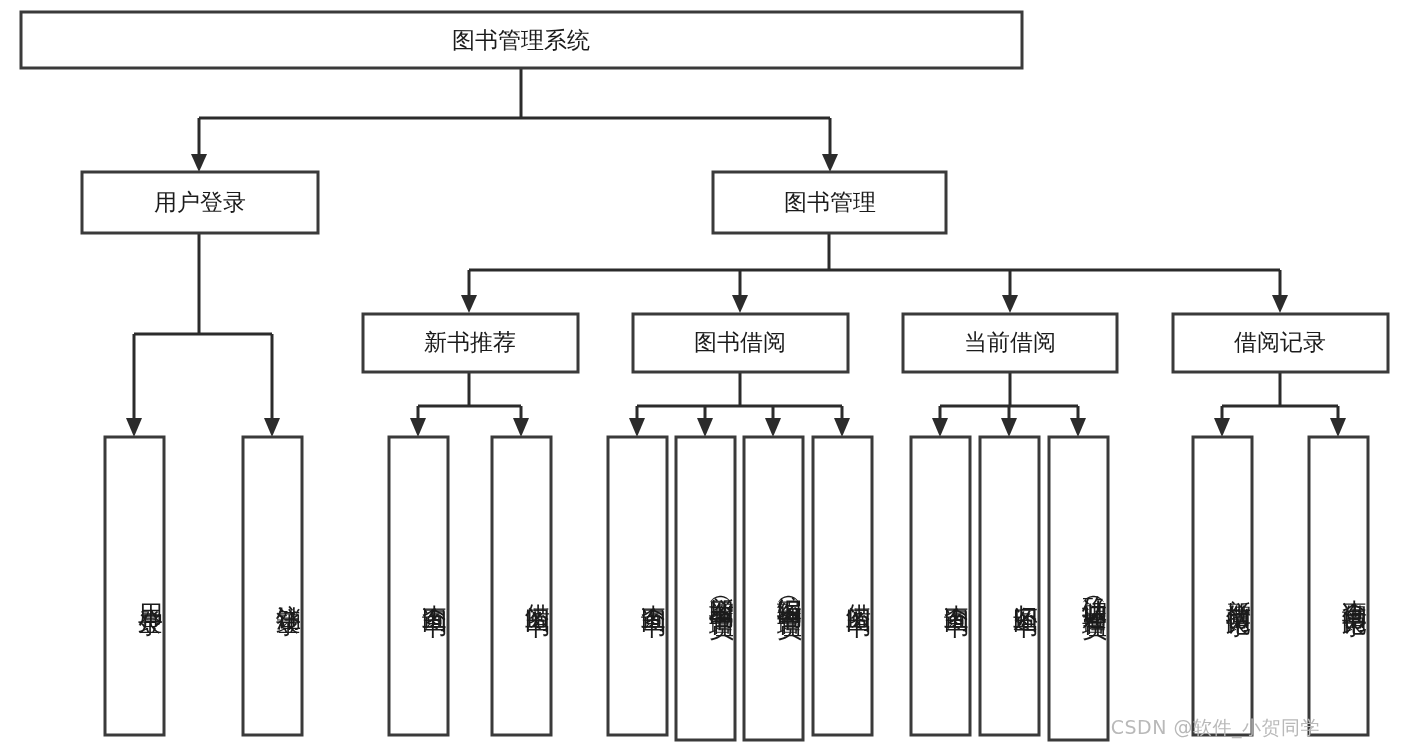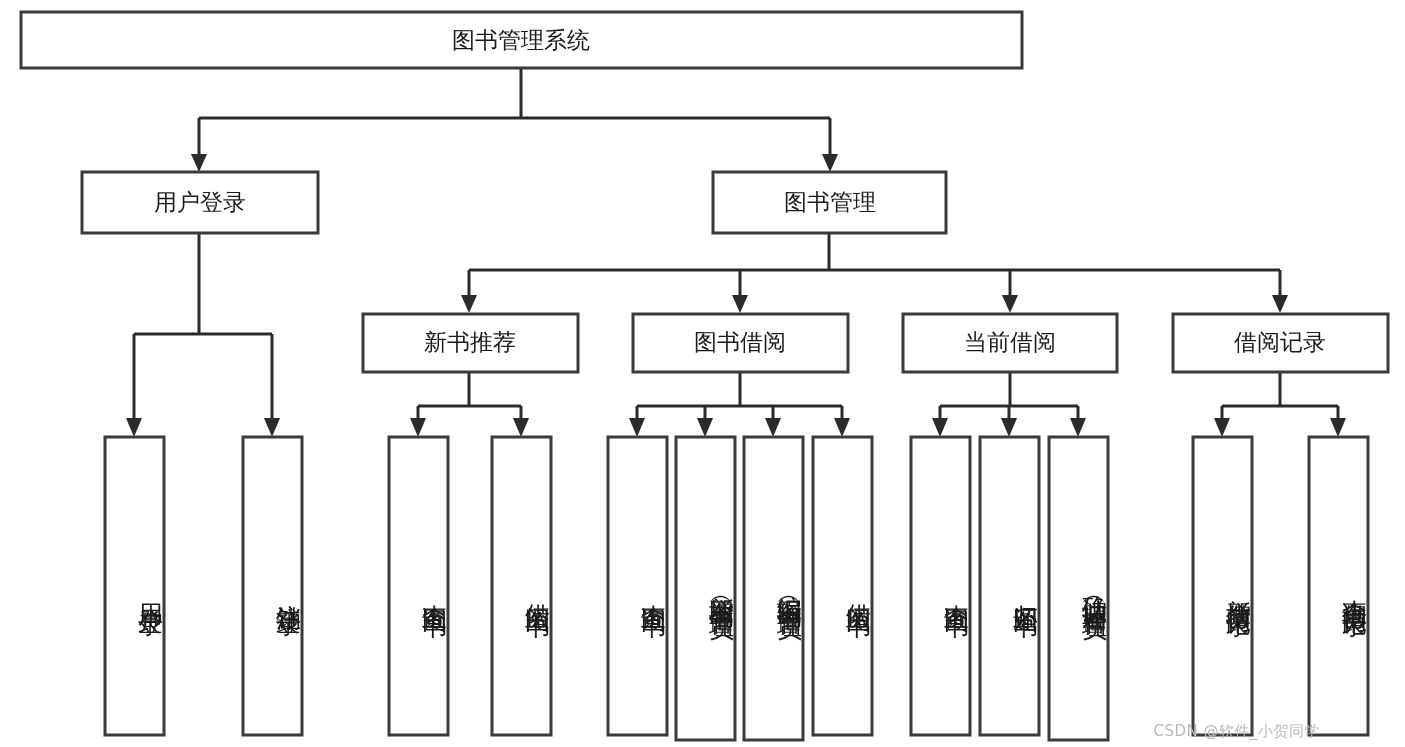--- a/index.html
+++ b/index.html
@@ -58,21 +58,21 @@
     letter-spacing: 3px;
     white-space: nowrap;
     text-align: center;
     pointer-events: none;
   }
   #watermark {
     position: absolute;
     right: 8px;
     bottom: 6px;
     font-family: "DejaVu Sans", "Liberation Sans", sans-serif;
-    font-size: 15px;
+    font-size: 19px;
     color: #b9b9b9;
     white-space: nowrap;
     letter-spacing: 0.5px;
   }
 </style>
 </head>
 <body>
 
 <div id="diagram-root">
 

